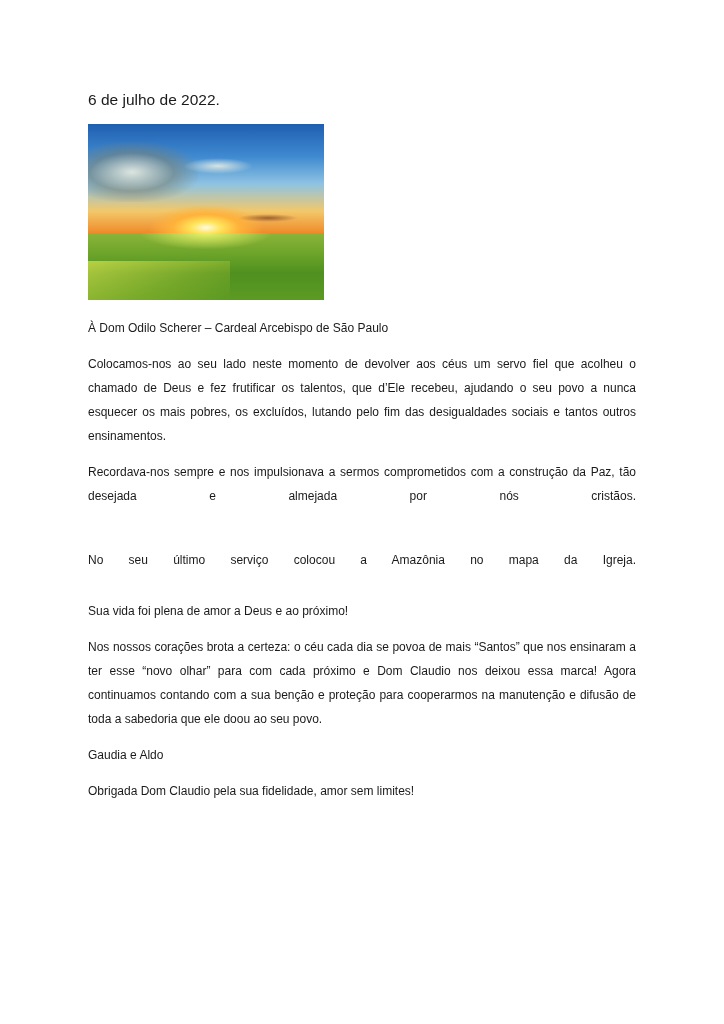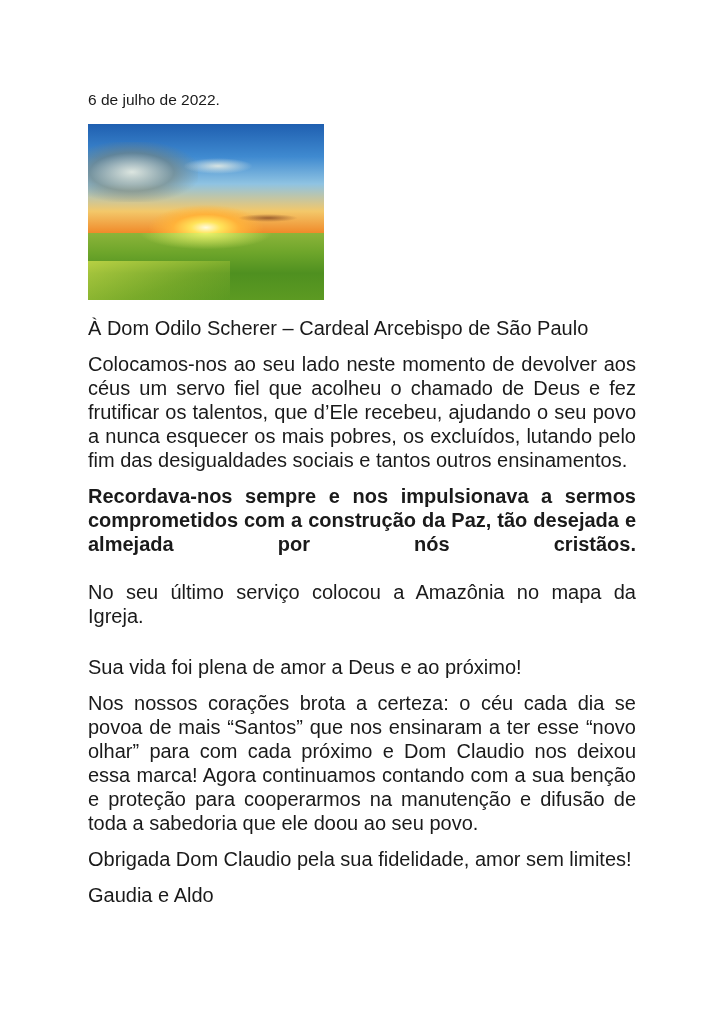--- a/index.html
+++ b/index.html
@@ -16,21 +16,21 @@
     background: radial-gradient(ellipse at 40% 50%, rgba(240,240,225,0.85) 0%, rgba(120,130,120,0.6) 45%, rgba(80,90,90,0) 75%); }
   .photo .cloud2 { position: absolute; left: 95px; top: 34px; width: 70px; height: 16px;
     background: radial-gradient(ellipse, rgba(245,245,230,0.8) 0%, rgba(245,245,230,0) 70%); }
   .photo .cloud3 { position: absolute; left: 150px; top: 90px; width: 60px; height: 8px;
     background: radial-gradient(ellipse, rgba(120,60,30,0.7) 0%, rgba(120,60,30,0) 70%); }
   .photo .field { position: absolute; left: 0; top: 62%; width: 100%; height: 38%;
     background: radial-gradient(ellipse 40% 35% at 50% 0%, #e9f26a 0%, rgba(200,220,60,0) 70%),
                 linear-gradient(180deg, #8cb43a 0%, #6da52a 30%, #4f9020 60%, #5c9a22 100%); }
   .photo .flowers { position: absolute; left: 0; top: 78%; width: 60%; height: 22%;
     background: linear-gradient(160deg, rgba(220,230,80,0.7) 0%, rgba(190,210,60,0.3) 60%, rgba(0,0,0,0) 100%); }
-  .body { position: absolute; left: 0; top: 316px; width: 548px; font-size: 20px; line-height: 24px; }
+  .body { position: absolute; left: 0; top: 316px; width: 548px; font-size: 12px; line-height: 24px; }
   .body p { margin: 0 0 12px 0; }
   .just { text-align: justify; }
 </style>
 </head>
 <body>
 
 <div class="page">
   <div class="date">6 de julho de 2022.</div>
 
   <div class="photo">
@@ -38,20 +38,20 @@
     <div class="cloud1"></div>
     <div class="cloud2"></div>
     <div class="cloud3"></div>
     <div class="field"></div>
     <div class="flowers"></div>
   </div>
 
   <div class="body">
     <p>À Dom Odilo Scherer – Cardeal Arcebispo de São Paulo</p>
     <p class="just">Colocamos-nos ao seu lado neste momento de devolver aos céus um servo fiel que acolheu o chamado de Deus e fez frutificar os talentos, que d’Ele recebeu, ajudando o seu povo a nunca esquecer os mais pobres, os excluídos, lutando pelo fim das desigualdades sociais e tantos outros ensinamentos.</p>
-    <p class="just" style="text-align-last: justify; margin-bottom:24px;font-weight:bold;">Recordava-nos sempre e nos impulsionava a sermos comprometidos com a construção da Paz, tão desejada e almejada por nós cristãos.</p>
+    <p class="just" style="text-align-last: justify; margin-bottom:40px;">Recordava-nos sempre e nos impulsionava a sermos comprometidos com a construção da Paz, tão desejada e almejada por nós cristãos.</p>
     <p class="just" style="text-align-last: justify; margin-bottom:27px;">No seu último serviço colocou a Amazônia no mapa da Igreja.</p>
     <p>Sua vida foi plena de amor a Deus e ao próximo!</p>
     <p class="just">Nos nossos corações brota a certeza: o céu cada dia se povoa de mais “Santos” que nos ensinaram a ter esse “novo olhar” para com cada próximo e Dom Claudio nos deixou essa marca! Agora continuamos contando com a sua benção e proteção para cooperarmos na manutenção e difusão de toda a sabedoria que ele doou ao seu povo.</p>
+    <p>Gaudia e Aldo</p>
     <p>Obrigada Dom Claudio pela sua fidelidade, amor sem limites!</p>
-    <p>Gaudia e Aldo</p>
   </div>
 </div>
 
 </body></html>

